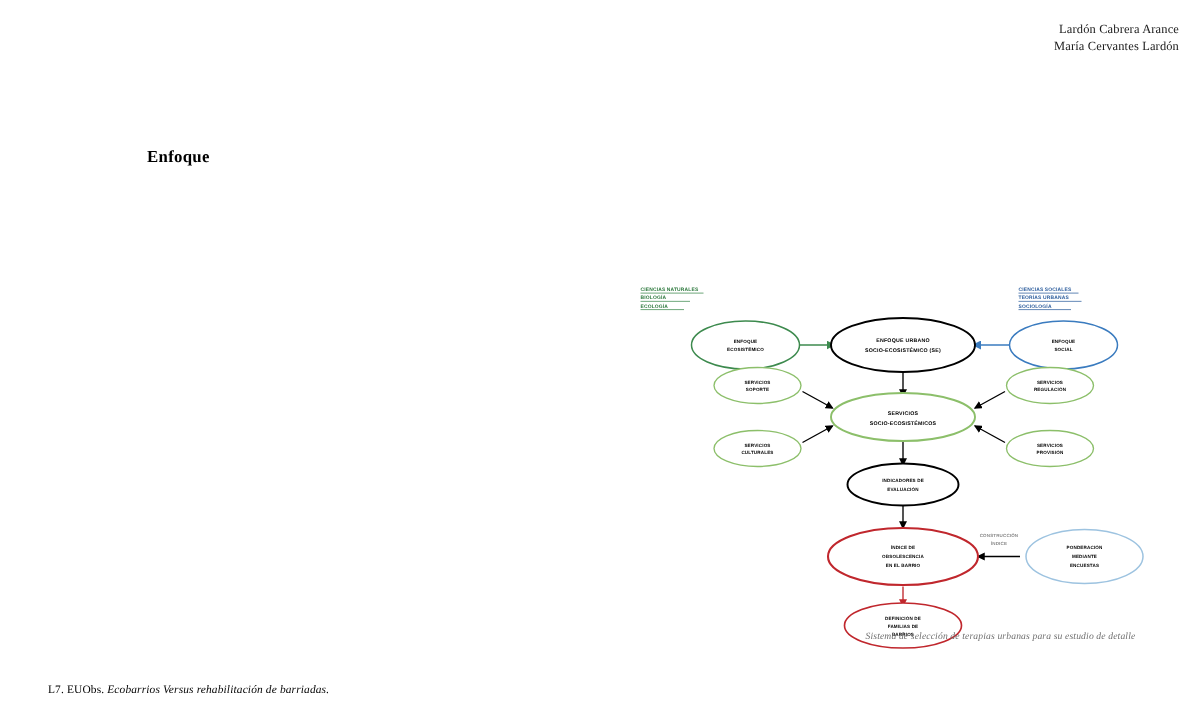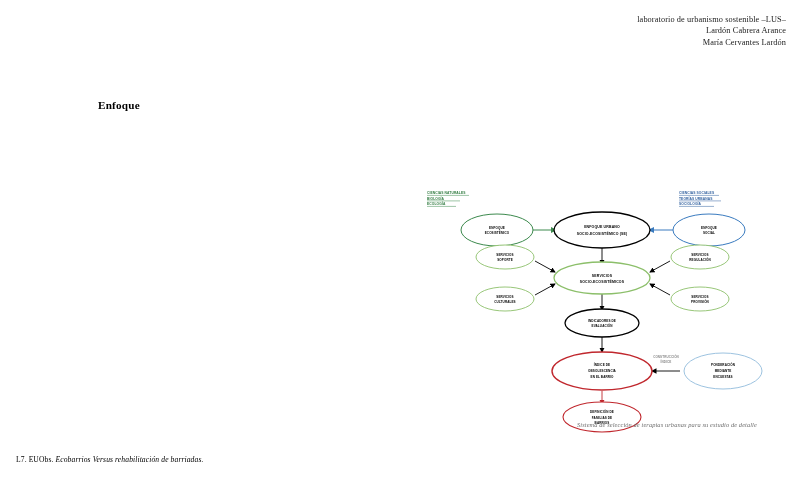--- a/index.html
+++ b/index.html
@@ -22,21 +22,21 @@
     position:absolute;left:98px;top:99px;
     font-size:11.2px;font-weight:bold;letter-spacing:.2px;
   }
   .subtitle{
     position:absolute;left:98px;top:131px;
     font-size:9.3px;letter-spacing:.05px;
   }
 
   
   .footer{
-    position:absolute;left:16px;top:455px;
+    position:absolute;left:32px;top:455px;
     font-size:7.6px;letter-spacing:.1px;
   }
   .footer .it{font-style:italic;}
 
   
   .diagram{position:absolute;left:415px;top:180px;width:375px;height:265px;}
   .diagram svg{display:block;}
 
   .caption{
     position:absolute;left:577px;top:421px;
@@ -55,21 +55,20 @@
           font-weight:bold;fill:#2f5f9e;letter-spacing:.1px;}
   .tag-grey{font-family:"Liberation Sans",sans-serif;font-size:3.0px;
           font-weight:bold;fill:#8a8a8a;letter-spacing:.1px;text-anchor:middle;}
 </style>
 </head>
 <body>
 
 <div class="page">
 
   <div class="credits">
-    <div>laboratorio de urbanismo sostenible –LUS–</div>
     <div>Lardón Cabrera Arance</div>
     <div>María Cervantes Lardón</div>
   </div>
 
   <div class="title">Enfoque</div>
 
   <div class="diagram">
     <svg viewBox="0 0 375 265" width="375" height="265" xmlns="http://www.w3.org/2000/svg">
       <defs>
         <marker id="ahBlack" markerWidth="6" markerHeight="6" refX="5" refY="3" orient="auto">

